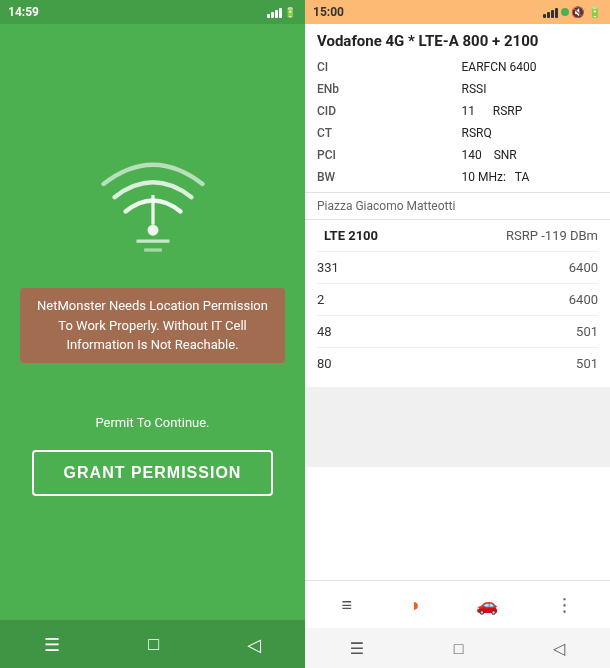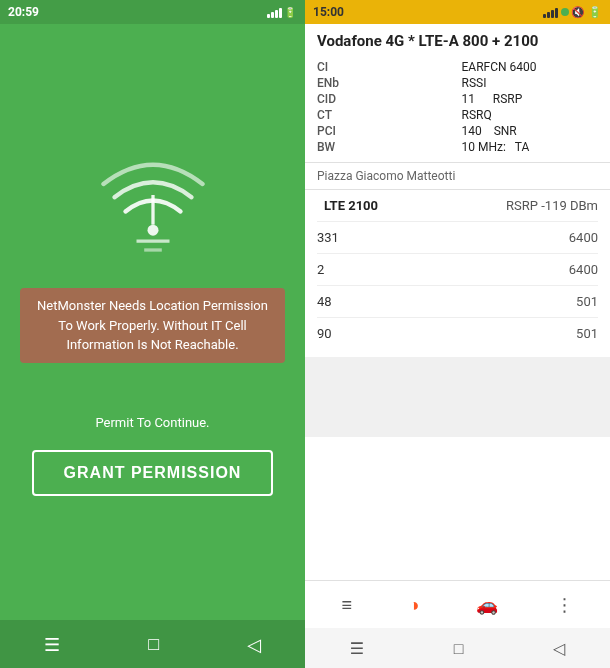--- a/index.html
+++ b/index.html
@@ -133,21 +133,21 @@
       width: 305px;
       height: 668px;
       background: #fff;
       display: flex;
       flex-direction: column;
     }
 
     .right-status-bar {
       width: 100%;
       height: 24px;
-      background: #eab308;
+      background: #fdba74;
       display: flex;
       align-items: center;
       justify-content: space-between;
       padding: 0 8px;
     }
 
     .right-status-time {
       font-size: 12px;
       font-weight: bold;
       color: #333;
@@ -183,21 +183,21 @@
     .network-title {
       font-size: 15px;
       font-weight: bold;
       color: #222;
       margin-bottom: 10px;
     }
 
     .info-grid {
       display: grid;
       grid-template-columns: 1fr 1fr;
-      gap: 2px 8px;
+      gap: 8px 8px;
       font-size: 12px;
       color: #333;
     }
 
     .info-label {
       color: #555;
       font-weight: 500;
     }
 
     .info-value {
@@ -298,21 +298,21 @@
       font-size: 16px;
       cursor: pointer;
       padding: 8px;
     }
   </style>
 </head>
 <body>
 
 <div class="left-panel">
   <div class="left-status-bar">
-    <span class="status-time">20:59</span>
+    <span class="status-time">14:59</span>
     <div class="status-icons">
       <div class="signal-bars">
         <div class="signal-bar" style="height:4px"></div>
         <div class="signal-bar" style="height:6px"></div>
         <div class="signal-bar" style="height:8px"></div>
         <div class="signal-bar" style="height:10px"></div>
       </div>
       <span>🔋</span>
     </div>
   </div>
@@ -404,21 +404,21 @@
         </div>
         <div class="cell-row">
           <span class="cell-id">2</span>
           <span class="cell-value">6400</span>
         </div>
         <div class="cell-row">
           <span class="cell-id">48</span>
           <span class="cell-value">501</span>
         </div>
         <div class="cell-row">
-          <span class="cell-id">90</span>
+          <span class="cell-id">80</span>
           <span class="cell-value">501</span>
         </div>
       </div>
     </div>
 
     <div class="gray-section"></div>
   </div>
 
   <div class="right-bottom-bar">
     <span class="bottom-icon">≡</span>

